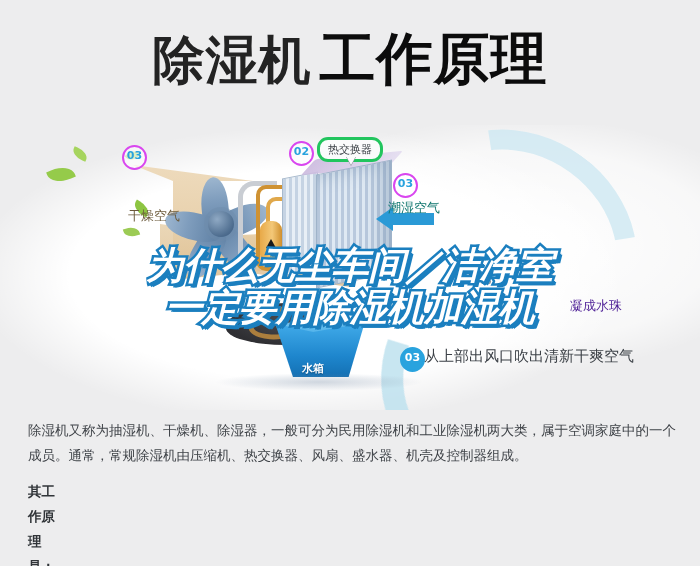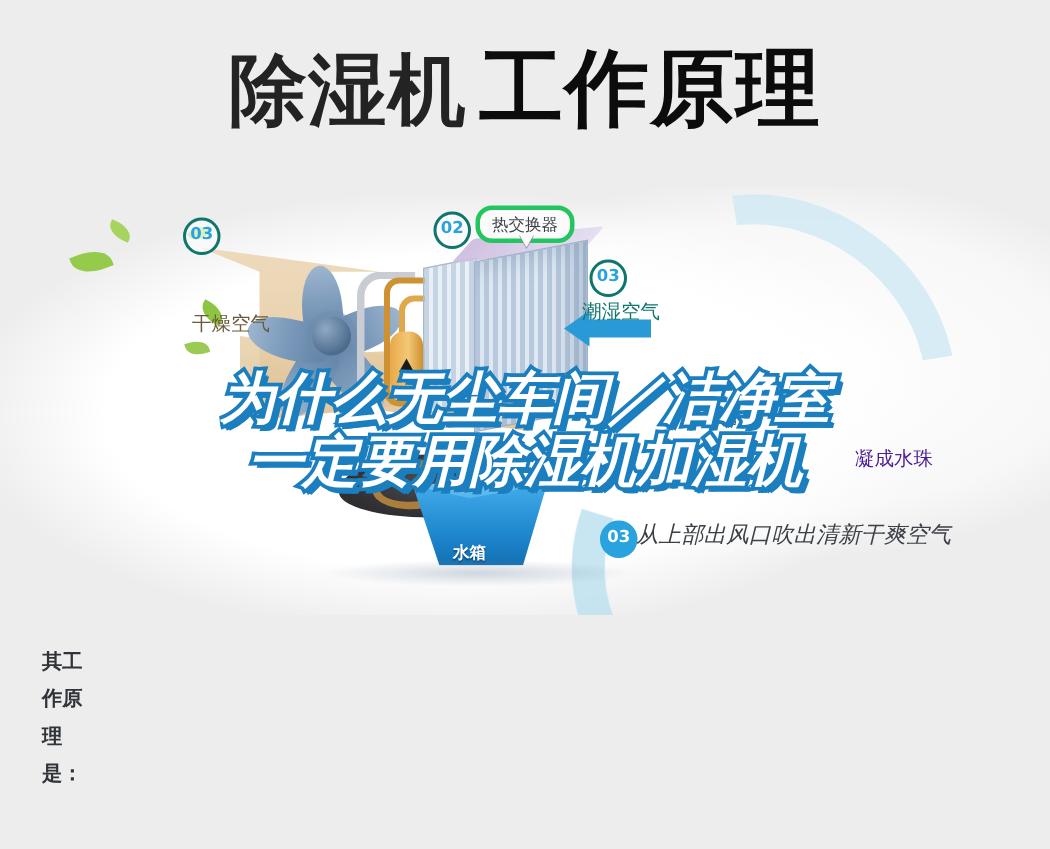--- a/index.html
+++ b/index.html
@@ -194,21 +194,21 @@
 
   
   .unit-shadow{
     position:absolute;left:214px;top:248px;width:210px;height:18px;
     background:radial-gradient(ellipse at 50% 50%,rgba(120,140,165,.35),rgba(255,255,255,0) 70%);
   }
 
   
   .badge{
     position:absolute;width:21px;height:21px;border-radius:50%;
-    border:2px solid #0f766e;color:#29a3de;
+    border:2px solid #d946ef;color:#29a3de;
     font-size:11px;font-weight:bold;line-height:18px;text-align:center;
     font-family:"DejaVu Sans","Liberation Sans",sans-serif;
     background:rgba(255,255,255,.55);
   }
   .badge.filled{background:#29a3de;color:#fff;border-color:#29a3de;}
   .b-03l{left:122px;top:20px;}
   .b-02{left:289px;top:16px;}
   .b-01{left:393px;top:48px;}
   .b-03b{left:400px;top:222px;}
 
@@ -229,21 +229,21 @@
 
   
   .lbl{
     position:absolute;font-size:13px;color:#4a4f55;white-space:nowrap;
     font-family:"DejaVu Sans","Liberation Sans",sans-serif;
   }
   .lbl-dry{left:128px;top:82px;color:#6b5a3b;}
   .lbl-humid{left:388px;top:74px;color:#0f766e;}
   .lbl-intake{left:455px;top:145px;color:#4a4f55;font-size:12px;}
   .lbl-cond{left:570px;top:172px;color:#4c1d95;font-size:13px;}
-  .lbl-out{left:424px;top:222px;color:#3c4147;font-size:15px;font-style:italic;}
+  .lbl-out{left:424px;top:222px;color:#3c4147;font-size:15px;}
 
   
   .headline{
     position:absolute;left:0;top:245px;width:700px;text-align:center;
     z-index:40;pointer-events:none;
   }
   .hl-line{
     display:block;white-space:nowrap;
     font-family:"DejaVu Sans","Liberation Sans",sans-serif;
     font-size:37px;font-weight:bold;font-style:italic;
@@ -342,16 +342,17 @@
     <div class="badge filled b-03b">03</div>
     <div class="lbl lbl-out">从上部出风口吹出清新干爽空气</div>
   </div>
 
   <div class="headline">
     <span class="hl-line">为什么无尘车间／洁净室</span>
     <span class="hl-line">一定要用除湿机加湿机</span>
   </div>
 
   <div class="copy">
+    <p>除湿机又称为抽湿机、干燥机、除湿器，一般可分为民用除湿机和工业除湿机两大类，属于空调家庭中的一个成员。通常，常规除湿机由压缩机、热交换器、风扇、盛水器、机壳及控制器组成。</p>
     <p class="p2"><span class="lead">其工作原理是：</span></p>
   </div>
 
 </div>
 
 </body></html>

